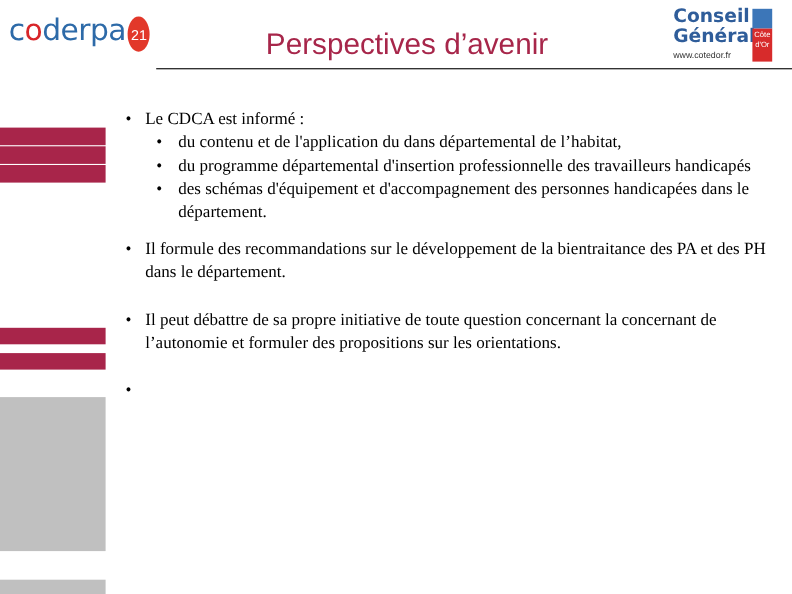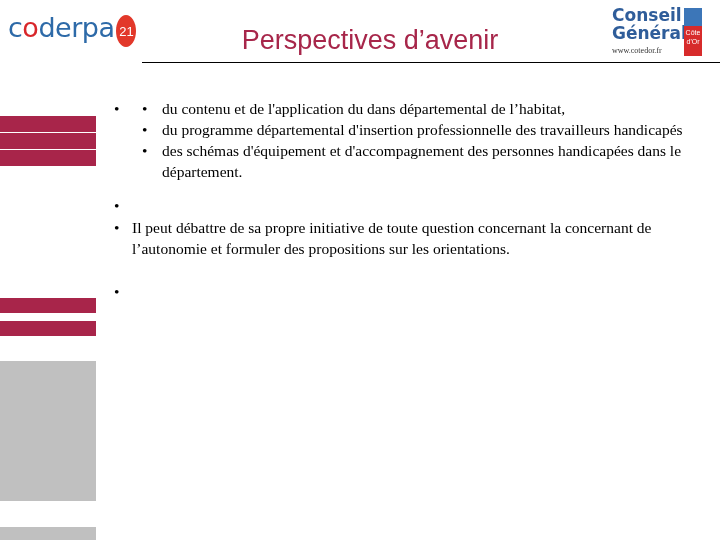--- a/index.html
+++ b/index.html
@@ -6,21 +6,21 @@
   body { width:720px; height:540px; background:#ffffff; position:relative; overflow:hidden; font-family:"Liberation Serif", serif; }
   .logo-left { position:absolute; left:8px; top:14px; display:flex; align-items:flex-start; }
   .logo-left .word { font-family:"DejaVu Sans", sans-serif; font-size:27px; color:#2d6aa8; letter-spacing:-0.5px; line-height:1; }
   .logo-left .word .o { color:#d8262a; }
   .logo-left .badge { width:20px; height:32px; border-radius:50%; background:#e2382a; color:#fff; font-family:"Liberation Sans", sans-serif; font-size:13px; display:flex; align-items:center; justify-content:center; margin-left:2px; margin-top:1px; }
   .title { position:absolute; left:160px; top:20px; width:420px; text-align:center; font-family:"Liberation Sans", sans-serif; font-size:27px; color:#a7264a; line-height:40px; }
   .rule { position:absolute; left:142px; top:62px; width:578px; height:1px; background:#000; }
   .logo-right { position:absolute; left:612px; top:6px; width:92px; height:52px; }
   .logo-right .cg1 { position:absolute; left:0; top:0; font-family:"DejaVu Sans", sans-serif; font-weight:bold; font-size:17px; color:#2f5d9a; line-height:19px; }
   .logo-right .cg2 { position:absolute; left:0; top:18px; font-family:"DejaVu Sans", sans-serif; font-weight:bold; font-size:17px; color:#2f5d9a; line-height:19px; }
-  .logo-right .url { position:absolute; left:0; top:40px; font-family:Liberation Serif, serif; font-size:8px; color:#333; }
+  .logo-right .url { position:absolute; left:0; top:40px; font-family:Liberation Sans, sans-serif; font-size:8px; color:#333; }
   .logo-right .flag { position:absolute; left:72px; top:2px; width:18px; height:48px; }
   .logo-right .flag .top { height:18px; background:#3c76b8; }
   .logo-right .flag .bot { height:30px; background:#d72b2b; color:#fff; font-family:"Liberation Sans", sans-serif; font-size:7px; line-height:9px; text-align:center; padding-top:2px; box-sizing:border-box; }
   .bar { position:absolute; left:0; width:96px; }
   .red { background:#a8254a; }
   .gray { background:#c0c0c0; }
   .content { position:absolute; left:112px; top:98px; width:590px; font-size:15.5px; color:#000; line-height:21px; }
   .b1 { position:relative; padding-left:20px; }
   .b1 > .dot { position:absolute; left:2px; top:0; }
   .b2 { position:relative; padding-left:50px; }
@@ -52,36 +52,38 @@
 <div class="bar red" style="top:133px;height:16px"></div>
 <div class="bar red" style="top:150px;height:16px"></div>
 <div class="bar red" style="top:298px;height:15px"></div>
 <div class="bar red" style="top:321px;height:15px"></div>
 <div class="bar gray" style="top:361px;height:140px"></div>
 <div class="bar gray" style="top:527px;height:13px"></div>
 
 <div class="content">
   <div class="b1">
     <span class="dot">•</span>
+    <span>Le CDCA est informé :</span>
   </div>
   <div class="b2">
     <span class="dot">•</span>
     <span>du contenu et de l'application du dans départemental de l’habitat,</span>
   </div>
   <div class="b2">
     <span class="dot">•</span>
     <span>du programme départemental d'insertion professionnelle des travailleurs handicapés</span>
   </div>
   <div class="b2">
     <span class="dot">•</span>
     <span>des schémas d'équipement et d'accompagnement des personnes handicapées dans le département.</span>
   </div>
   <div class="gap"></div>
   <div class="b1">
     <span class="dot">•</span>
+    <span>Il formule des recommandations sur le développement de la bientraitance des PA et des PH dans le département.</span>
   </div>
   <div class="gap" style="height:22px"></div>
   <div class="b1">
     <span class="dot">•</span>
     <span>Il peut débattre de sa propre initiative de toute question concernant la concernant de l’autonomie et formuler des propositions sur les orientations.</span>
   </div>
   <div class="gap" style="height:22px"></div>
   <div class="b1">
     <span class="dot">•</span>
   </div>

